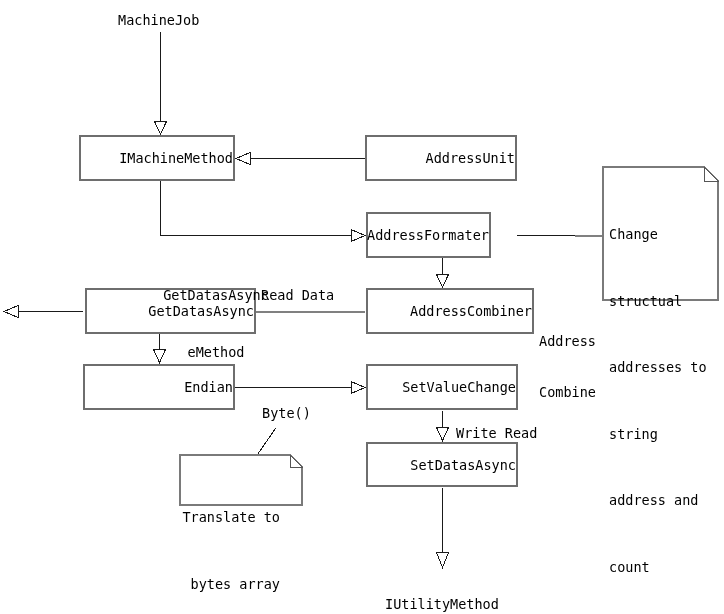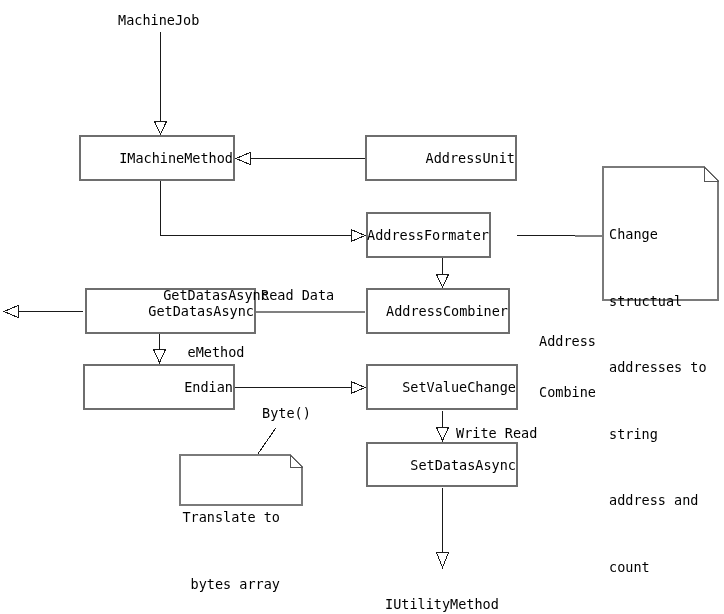--- a/index.html
+++ b/index.html
@@ -95,21 +95,21 @@
 
   <div class="node" style="left:79px;top:135px;width:156px;height:46px">
     <span>IMachineMethod</span>
   </div>
   <div class="node" style="left:365px;top:135px;width:152px;height:46px">
     <span>AddressUnit</span>
   </div>
   <div class="node" style="left:366px;top:212px;width:125px;height:46px">
     <span>AddressFormater</span>
   </div>
-  <div class="node" style="left:366px;top:288px;width:144px;height:46px">
+  <div class="node" style="left:366px;top:288px;width:168px;height:46px">
     <span>AddressCombiner</span>
   </div>
   <div class="node" style="left:85px;top:288px;width:171px;height:46px">
     <span>GetDatasAsync</span>
   </div>
   <div class="node" style="left:83px;top:364px;width:152px;height:46px">
     <span>Endian</span>
   </div>
   <div class="node" style="left:366px;top:364px;width:152px;height:46px">
     <span>SetValueChange</span>

